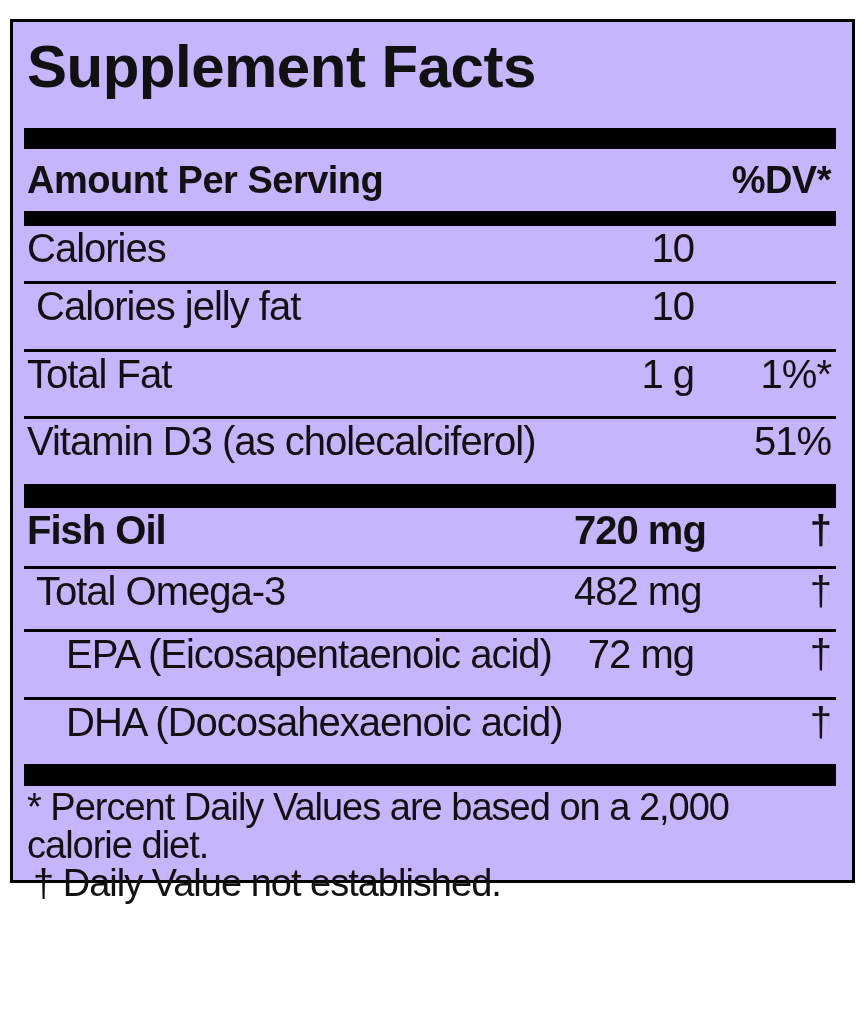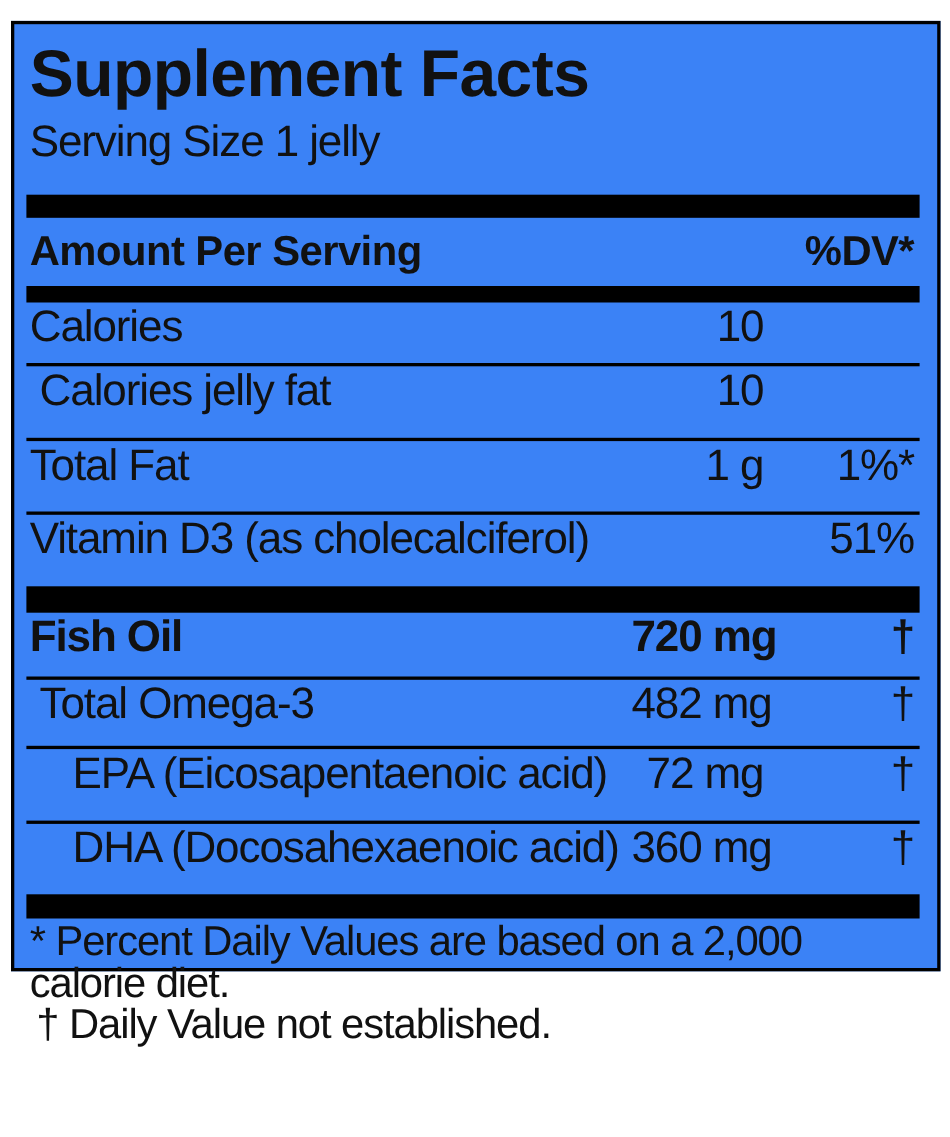--- a/index.html
+++ b/index.html
@@ -1,19 +1,19 @@
 <!DOCTYPE html>
 <html><head>
 <meta charset="utf-8">
 <style>
   html,body{margin:0;padding:0;background:#fff;}
   .page{position:relative;width:864px;height:1034px;background:#ffffff;overflow:hidden;
         font-family:"Liberation Sans", sans-serif;color:#111;}
   .label-box{position:absolute;left:10px;top:19px;width:845px;height:864px;
-             border:3px solid #000;box-sizing:border-box;background:#3b82f6;}
+             border:3px solid #000;box-sizing:border-box;background:#c4b5fd;}
   .inner{padding:0 16px 0 11px;}
   .txt-pad{padding-left:3px;}
   .title{margin-top:12px;font-size:60px;line-height:66px;font-weight:bold;letter-spacing:-.5px;white-space:nowrap;}
   .serving{margin-top:9px;font-size:40px;line-height:40px;letter-spacing:-1px;}
   .bar{background:#000;}
   .bar-a{height:21px;margin-top:28px;}
   .bar-b{height:15px;}
   .bar-c{height:24px;}
   .bar-d{height:22px;}
   .hdr-row{height:62px;display:flex;align-items:center;justify-content:space-between;
@@ -40,21 +40,20 @@
 </head>
 <body>
 
 <div class="page">
   <div class="label-box">
     <div class="inner">
 
       <div class="title txt-pad">Supplement Facts</div>
 
       <div class="serving txt-pad">
-        <div>Serving Size 1 jelly</div>
       </div>
 
       <div class="bar bar-a"></div>
 
       <div class="hdr-row">
         <span>Amount Per Serving</span>
         <span>%DV*</span>
       </div>
 
       <div class="bar bar-b"></div>
@@ -94,21 +93,20 @@
           <span class="amt">482 mg</span>
           <span class="dv">†</span>
         </div>
         <div class="row rule">
           <span class="name ind2">EPA (Eicosapentaenoic acid)</span>
           <span class="amt">72 mg</span>
           <span class="dv">†</span>
         </div>
         <div class="row">
           <span class="name ind2">DHA (Docosahexaenoic acid)</span>
-          <span class="amt">360 mg</span>
           <span class="dv">†</span>
         </div>
       </div>
 
       <div class="bar bar-d"></div>
 
       <div class="footnotes txt-pad">
         <div class="fn1">* Percent Daily Values are based on a 2,000</div>
         <div class="fn2">calorie diet.</div>
         <div class="fn3">† Daily Value not established.</div>

